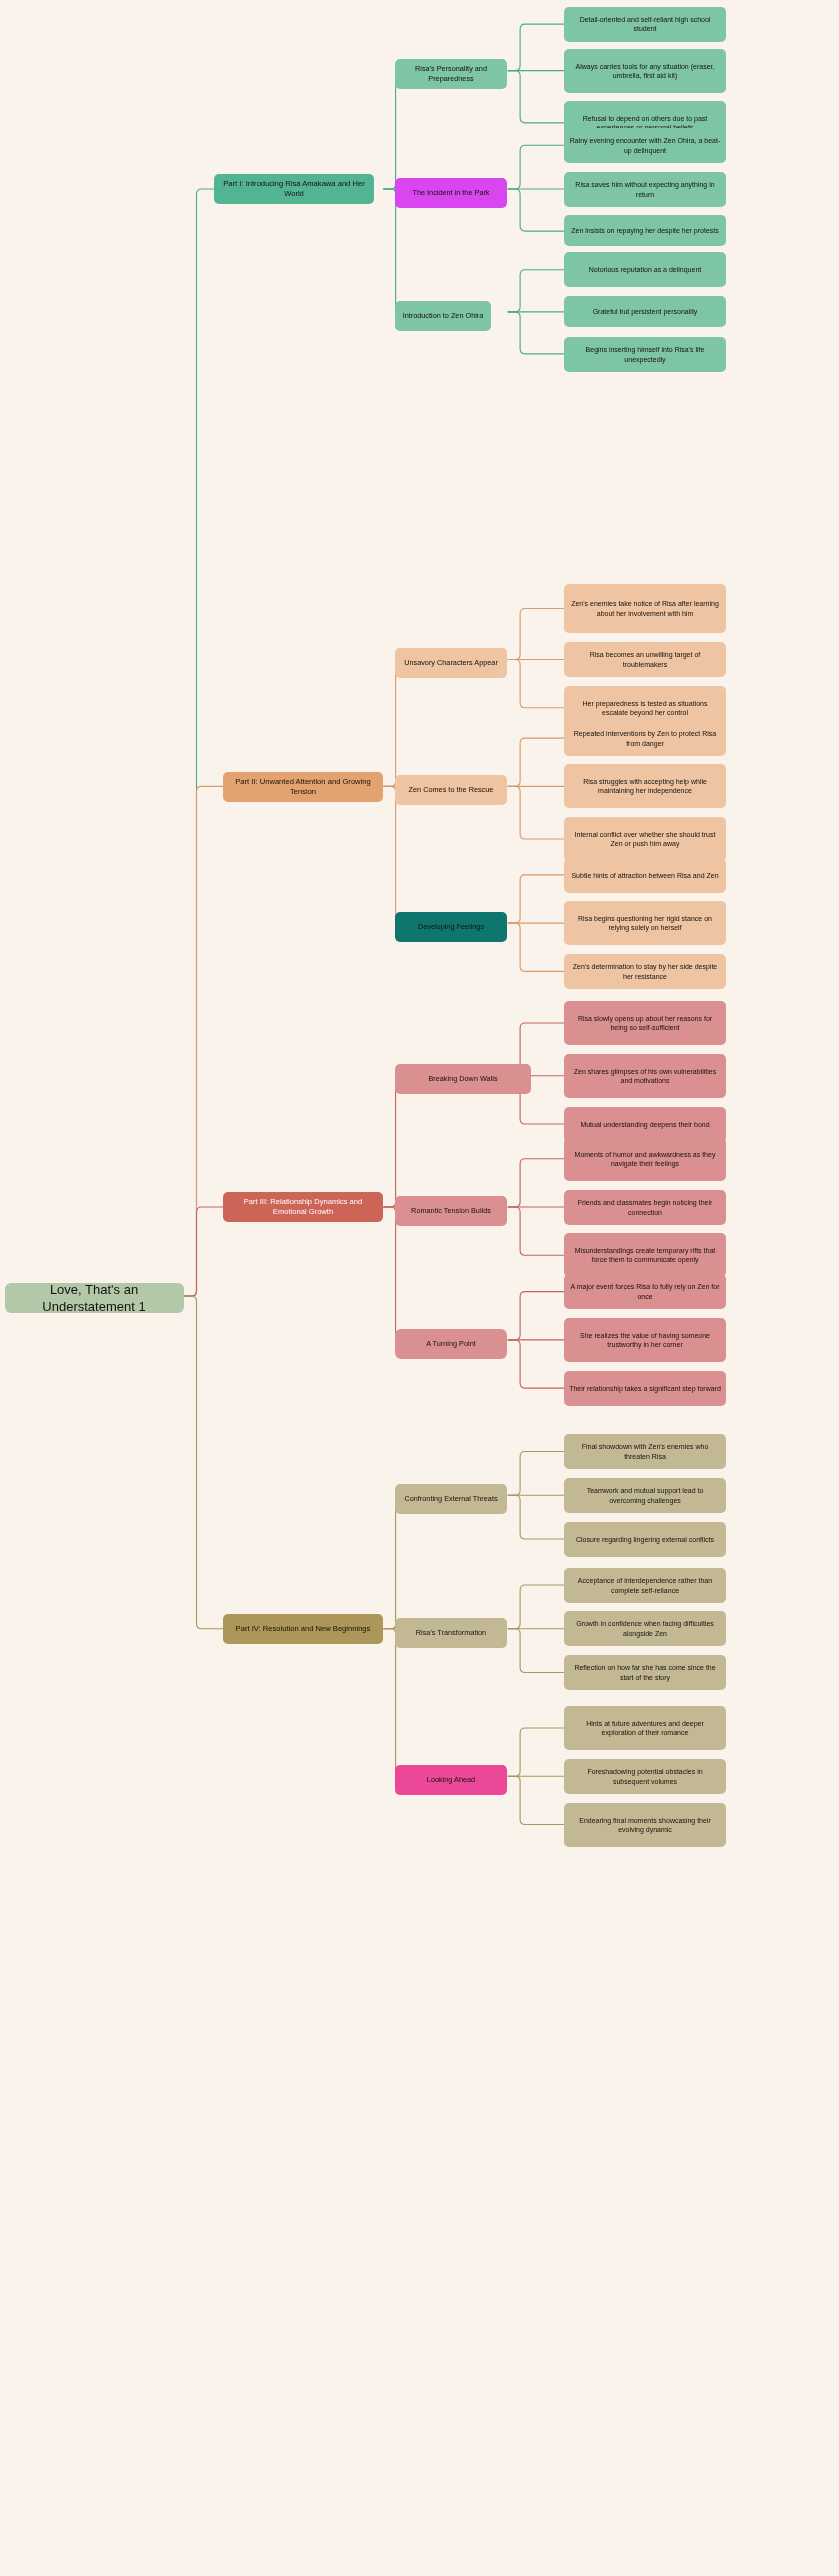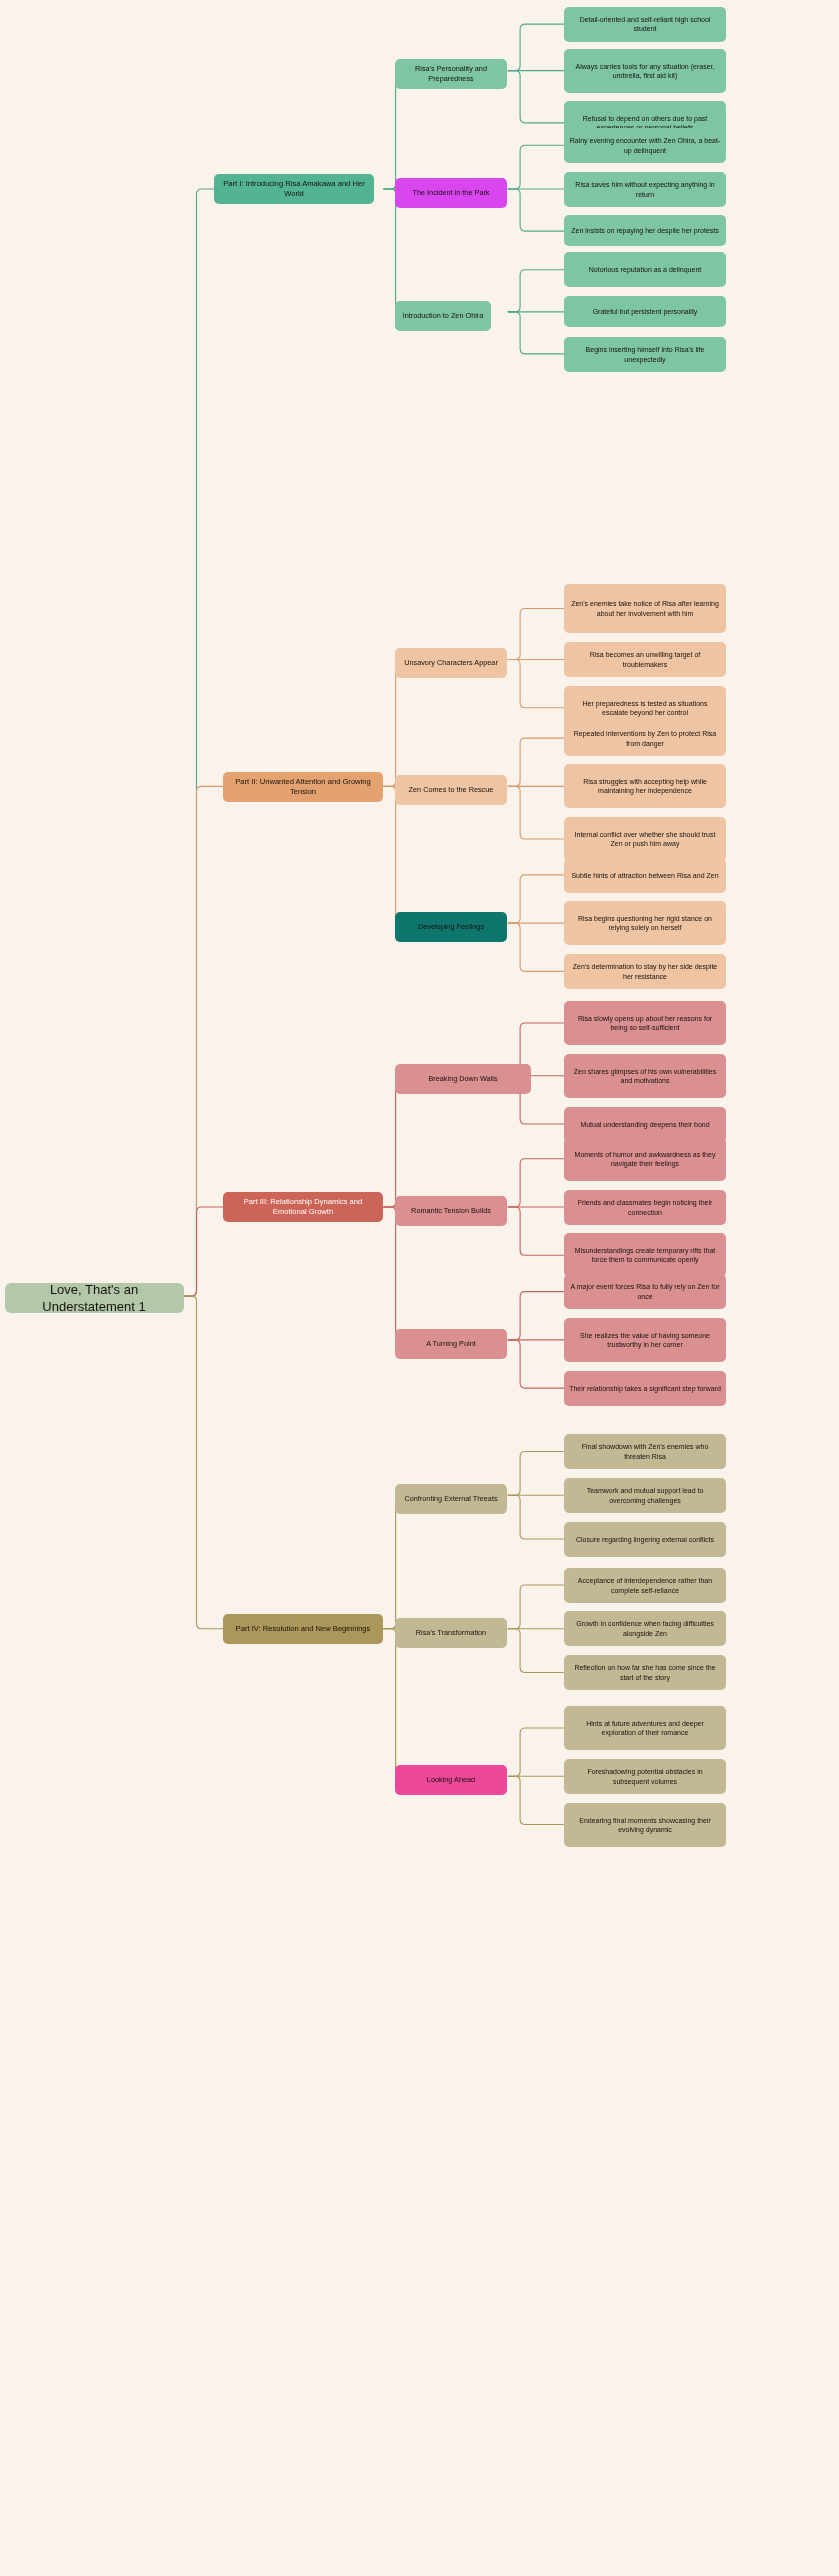--- a/index.html
+++ b/index.html
@@ -195,21 +195,21 @@
       </div>
       <div class="node lvl3" style="left: 564px; top: 1274px; width: 162px; height: 35px; background: rgb(218, 144, 145);">
         <span>A major event forces Risa to fully rely on Zen for once</span>
       </div>
       <div class="node lvl3" style="left: 564px; top: 1318px; width: 162px; height: 44px; background: rgb(218, 144, 145);">
         <span>She realizes the value of having someone trustworthy in her corner</span>
       </div>
       <div class="node lvl3" style="left: 564px; top: 1371px; width: 162px; height: 35px; background: rgb(218, 144, 145);">
         <span>Their relationship takes a significant step forward</span>
       </div>
-      <div class="node lvl2" style="left: 395px; top: 1329px; width: 112px; height: 22.4px; background: rgb(218, 144, 145);">
+      <div class="node lvl2" style="left: 395px; top: 1329px; width: 112px; height: 22.4px; background: rgb(218, 144, 145); border-radius: 6px;">
         <span>A Turning Point</span>
       </div>
       <div class="node lvl1 white-text" style="left: 223px; top: 1192px; width: 160px; height: 29px; background: rgb(205, 100, 88);">
         <span>Part III: Relationship Dynamics and Emotional Growth</span>
       </div>
       <div class="node lvl3" style="left: 564px; top: 1434px; width: 162px; height: 35px; background: rgb(195, 184, 148);">
         <span>Final showdown with Zen's enemies who threaten Risa</span>
       </div>
       <div class="node lvl3" style="left: 564px; top: 1478px; width: 162px; height: 35px; background: rgb(195, 184, 148);">
         <span>Teamwork and mutual support lead to overcoming challenges</span>

